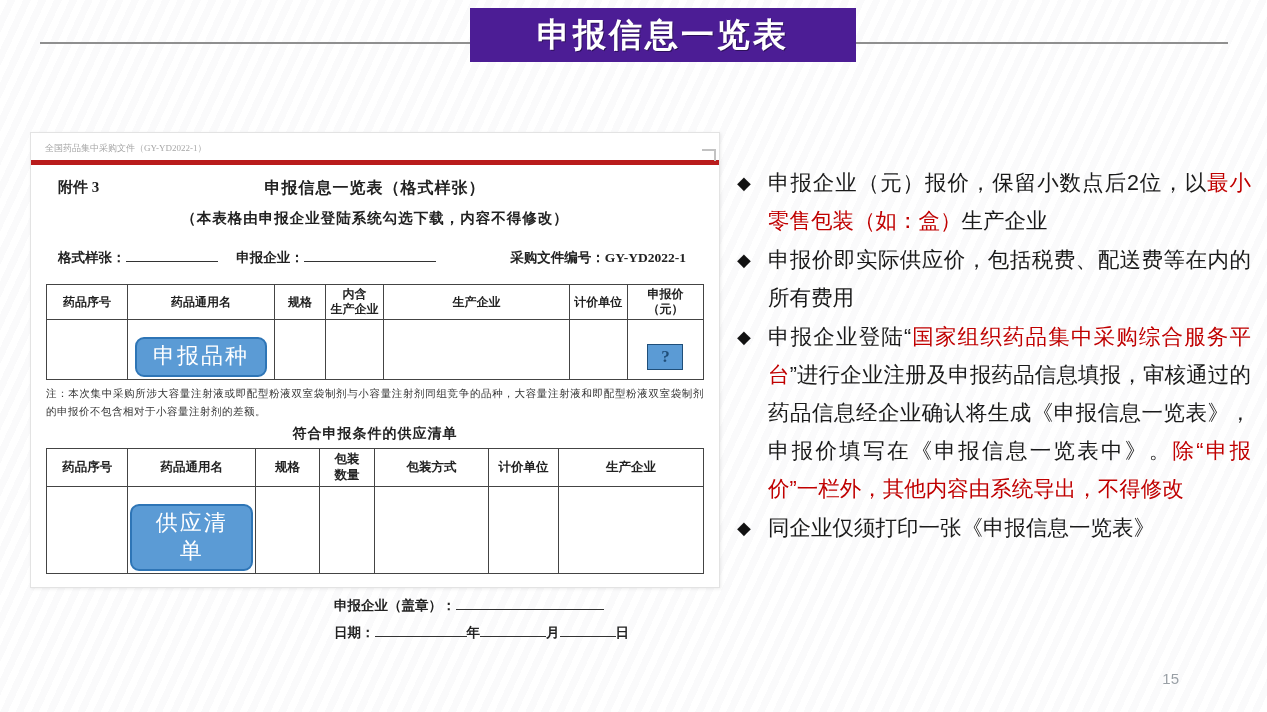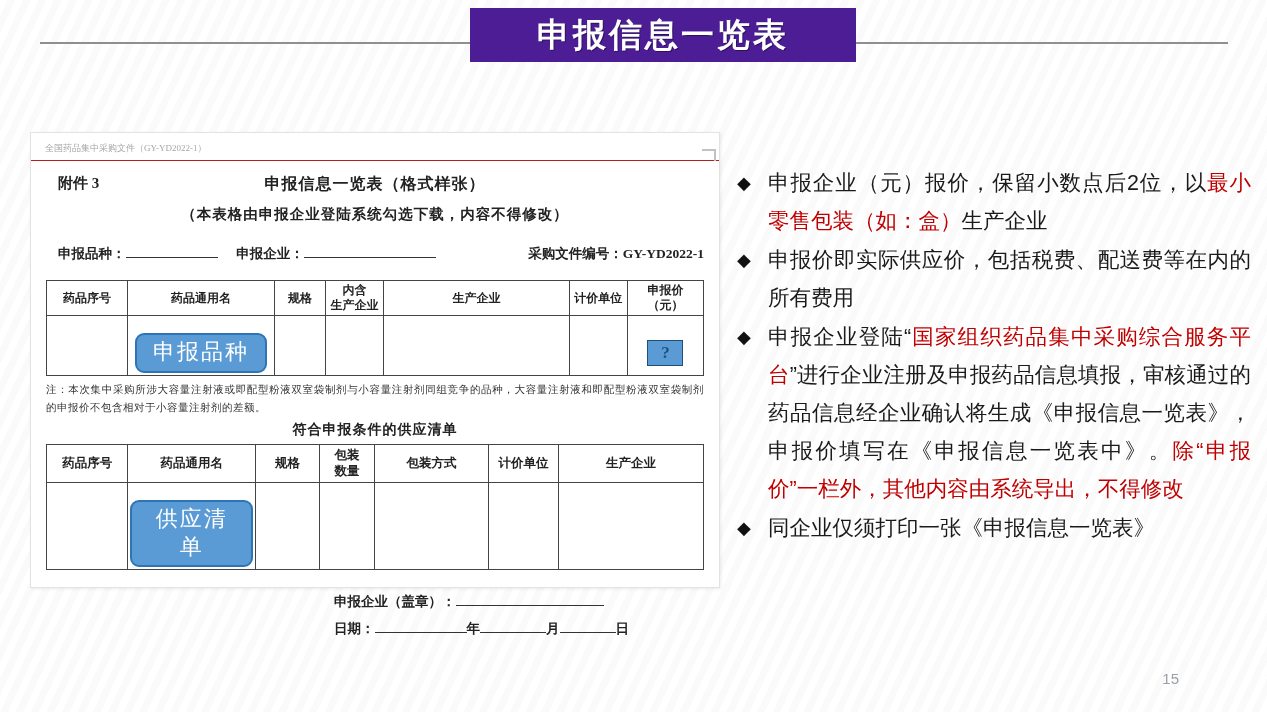--- a/index.html
+++ b/index.html
@@ -31,35 +31,35 @@
   .doc {
     position:absolute; left:30px; top:132px; width:690px; height:456px;
     background:#ffffff; border:1px solid #e3e3e3;
     box-shadow:1px 1px 3px rgba(0,0,0,.08);
     font-family:"Liberation Serif", serif; color:#222;
     padding:0 15px;
   }
   .doc-watermark {
     position:relative;
     font-size:9px; color:#a6a6a6; padding:9px 4px 5px 14px;
-    border-bottom:1px solid #b91c1c;
+    border-bottom:5px solid #b91c1c;
     margin:0 -15px; padding-right:20px;
   }
   .corner-mark {
     position:absolute; right:3px; top:16px; width:14px; height:12px;
     border-top:2px solid #c2c2c2; border-right:2px solid #c2c2c2;
   }
   .doc-title-row { position:relative; margin-top:13px; height:22px; }
   .attach-label { position:absolute; left:12px; top:0; font-size:15px; font-weight:bold; }
   .form-title { text-align:center; font-size:16px; font-weight:bold; letter-spacing:1px; }
   .form-subtitle { text-align:center; font-size:14.5px; font-weight:bold; margin-top:9px; letter-spacing:1px; }
 
   .company-row { position:relative; margin-top:21px; height:20px; font-size:13.5px; font-weight:bold; }
   .company-row .left-part { position:absolute; left:12px; top:0; }
-  .company-row .right-part { position:absolute; right:0; top:0; }
+  .company-row .right-part { position:absolute; right:18px; top:0; }
   .blank { display:inline-block; border-bottom:1px solid #333; height:13px; vertical-align:baseline; }
 
   table.doc-table {
     width:100%; border-collapse:collapse; table-layout:fixed;
     font-size:12px;
   }
   table.doc-table td {
     border:1.5px solid #444; text-align:center; vertical-align:middle;
     white-space:pre-line; line-height:1.25; padding:2px;
   }
@@ -125,21 +125,21 @@
 
   <div class="doc-title-row">
     <span class="attach-label">附件 3</span>
     <div class="form-title">申报信息一览表（格式样张）</div>
   </div>
 
   <div class="form-subtitle">（本表格由申报企业登陆系统勾选下载，内容不得修改）</div>
 
   <div class="company-row">
     <span class="left-part">
-      <span>申报品种：</span><span class="blank" style="width:92px"></span>
+      <span>格式样张：</span><span class="blank" style="width:92px"></span>
       <span style="display:inline-block;width:12px"></span>
       <span>申报企业：</span><span class="blank" style="width:132px"></span>
     </span>
     <span class="right-part">采购文件编号：GY-YD2022-1</span>
   </div>
 
   <table class="doc-table t1">
     <colgroup>
       <col style="width:12.3%">
         <col style="width:22.4%">

